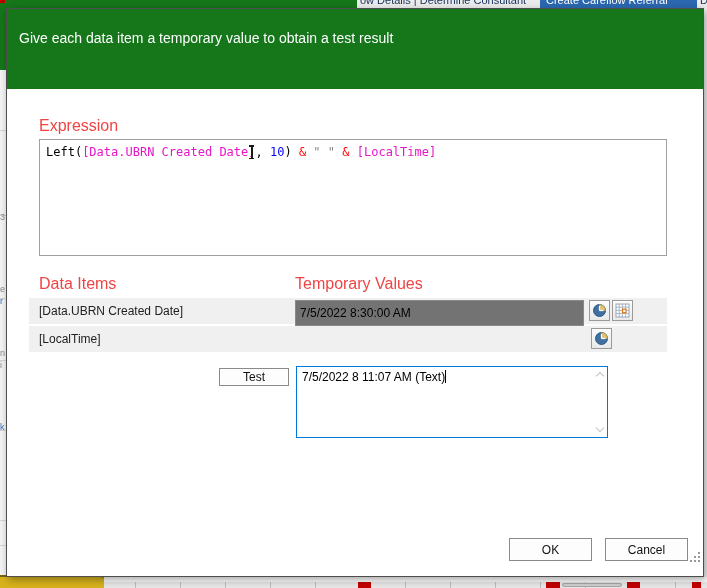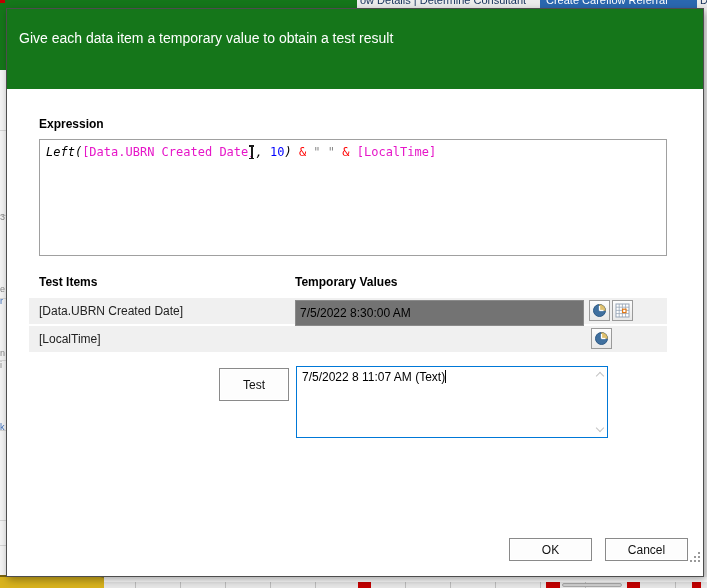--- a/index.html
+++ b/index.html
@@ -38,50 +38,50 @@
   .tb-btn { position:absolute; top:0; height:23px; text-align:center; line-height:23px;
     font-size:13px; color:#222; cursor:default; }
   .tb-help { left:616px; width:30px; }
   .tb-close { left:660px; width:32px; font-size:12px; }
 
   .banner { height:80px; background:#15761a; }
   .banner-text { padding:21px 0 0 12px; color:#fff; font-size:14px; }
 
   .body { position:relative; height:477px; background:#fff; font-size:12px; color:#000; }
 
-  .lbl { position:absolute; font-weight:bold; font-size:12px; color:#000000; }
+  .lbl { position:absolute; font-weight:normal; font-size:16px; color:#ef4444; }
   .lbl-expression { left:32px; top:28px; }
   .lbl-dataitems { left:32px; top:186px; }
   .lbl-tempvalues { left:288px; top:186px; }
 
   .expr-box { position:absolute; left:32px; top:50px; width:628px; height:117px;
     border:1px solid #a0a0a0; background:#fff; padding:5px 6px;
     font-family:"DejaVu Sans Mono","Liberation Mono",monospace; font-size:12px; white-space:pre; }
-  .t-plain { color:#000;font-style:italic; }
+  .t-plain { color:#000; }
   .t-field { color:#e616c8; }
   .t-num   { color:#0000ff; }
   .t-op    { color:#ff0000; }
   .t-str   { color:#8a8a8a; }
 
   .ibeam { position:absolute; left:241px; top:55px; width:7px; height:16px; }
   .ibeam b { position:absolute; left:3px; top:1px; width:1.5px; height:14px; background:#1a1a1a; }
   .ibeam i { position:absolute; left:1px; width:5px; height:1.5px; background:#1a1a1a; }
   .ibeam i.top { top:1px; } .ibeam i.bot { top:13.5px; }
 
   .row-stripe { position:absolute; left:22px; width:638px; height:26px; background:#f0f0f0; }
   .row1 { top:209px; } .row2 { top:237px; }
   .row-name { position:absolute; left:10px; top:6px; font-size:12px; color:#222; }
   .row-input { position:absolute; left:266px; top:2px; width:289px; height:21px;
     border:1px solid #8a8a8a; background:#737373; font-size:12px; padding:12px 4px;
     font-family:"Liberation Sans",sans-serif; color:#000; }
   .pick-btn { position:absolute; top:2px; width:21px; height:21px; border:1px solid #9a9a9a;
     background:linear-gradient(#fdfdfd,#e9e9e9); padding:0; display:flex; align-items:center; justify-content:center; }
   .pick-time1 { left:560px; } .pick-date1 { left:583px; } .pick-time2 { left:562px; }
 
-  .test-btn { position:absolute; left:212px; top:279px; width:70px; height:33px;
+  .test-btn { position:absolute; left:212px; top:279px; width:70px; height:18px;
     background:#fdfdfd; border:1px solid #8a8a8a; box-shadow:inset 0 0 0 1px #fff;
     font-size:12px; font-family:"Liberation Sans",sans-serif; color:#111; }
 
   .result-box { position:absolute; left:289px; top:277px; width:312px; height:72px;
     border:1px solid #0078d7; background:#fff; padding:3px 14px 3px 5px; font-size:12px; color:#000; }
   .caret { display:inline-block; width:1px; height:13px; background:#000; vertical-align:-2px; }
   .scroll-ch { position:absolute; right:3px; width:8px; height:8px; }
   .scroll-ch::before { content:""; position:absolute; left:1px; top:2px; width:5px; height:5px;
     border-left:1.6px solid #c4c4c4; border-top:1.6px solid #c4c4c4; }
   .ch-up { top:4px; } .ch-up::before { transform:rotate(45deg); }
@@ -149,21 +149,21 @@
     <span class="lbl lbl-expression">Expression</span>
 
     <div class="expr-box"><span class="t-plain">Left(</span><span class="t-field">[Data.UBRN Created Date]</span><span class="t-plain">, </span><span class="t-num">10</span><span class="t-plain">) </span><span class="t-op">&amp;</span><span class="t-plain"> </span><span class="t-str">" "</span><span class="t-plain"> </span><span class="t-op">&amp;</span><span class="t-plain"> </span><span class="t-field">[LocalTime]</span></div>
 
     <div class="ibeam">
         <i class="top"></i>
         <b></b>
         <i class="bot"></i>
       </div>
 
-    <span class="lbl lbl-dataitems">Test Items</span>
+    <span class="lbl lbl-dataitems">Data Items</span>
     <span class="lbl lbl-tempvalues">Temporary Values</span>
 
     <div class="row-stripe row1">
       <span class="row-name">[Data.UBRN Created Date]</span>
       <input class="row-input" type="text" value="7/5/2022 8:30:00 AM" style="">
       <button class="pick-btn pick-time1">
         <svg width="15" height="15" viewBox="0 0 15 15">
           <circle cx="7.5" cy="7.5" r="6" fill="#40709f" stroke="#2d5a86" stroke-width="1"></circle>
           <path d="M7.5 7.5 L7.5 1.5 A6 6 0 0 1 13.5 7.5 Z" fill="#dec06e" stroke="#b89a4e" stroke-width="0.5"></path>
           <path d="M7.5 7.5 L7.5 3" stroke="#fff" stroke-width="1.3"></path>

